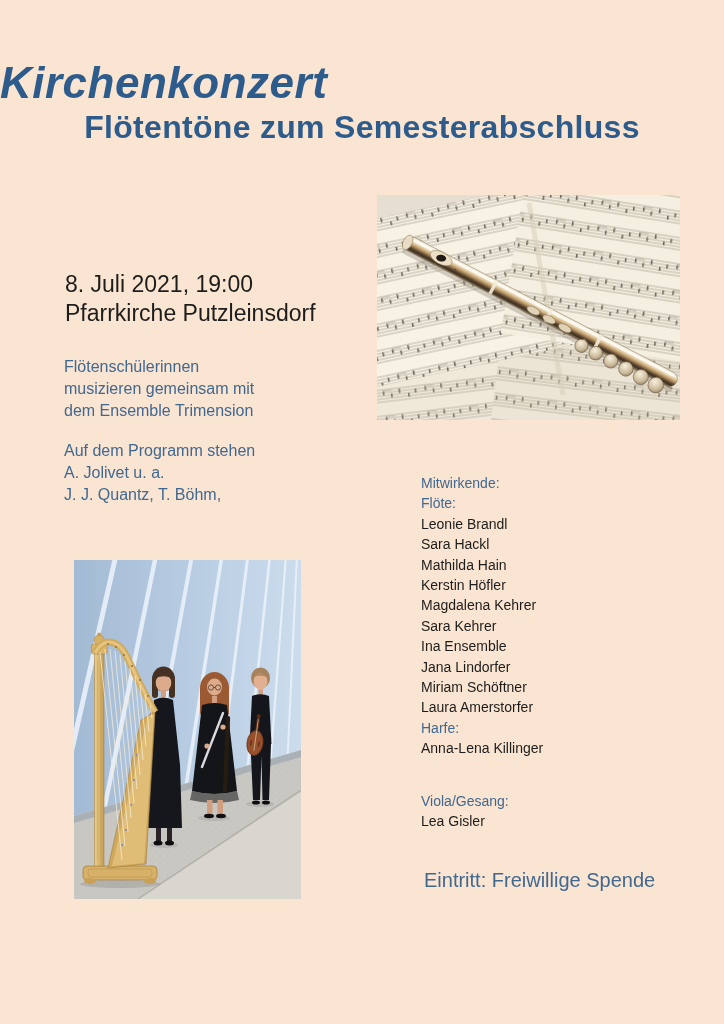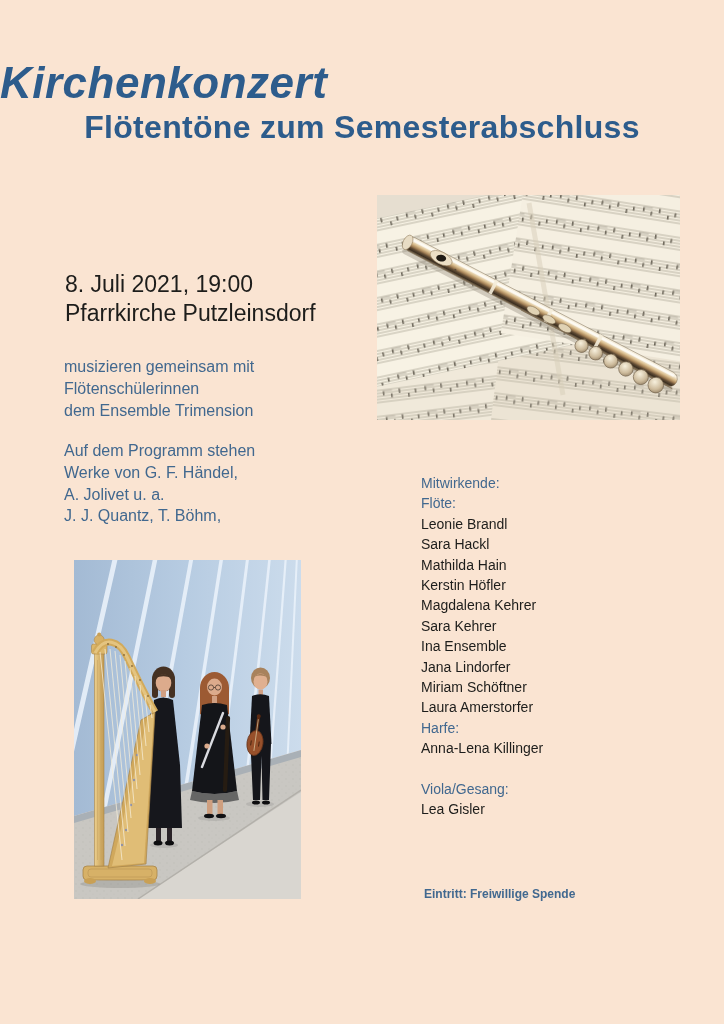--- a/index.html
+++ b/index.html
@@ -33,52 +33,51 @@
   }
   #intro{top:356px;}
   #program{top:440px;}
   .people{
     position:absolute;left:421px;top:473px;
     font-size:14px;line-height:20.4px;
     color:var(--text-black,#1d1d1b);
   }
   .people .label{color:var(--text-blue,#41688f);}
   .people .gap-harfe{}
-  .people .gap-viola{margin-top:20px;}
+  .people .gap-viola{margin-top:32px;}
   .admission{
-    position:absolute;left:424px;top:887px;
-    font-size:12px;color:var(--text-blue,#41688f);font-weight:bold;
+    position:absolute;left:424px;top:869px;
+    font-size:20px;color:var(--text-blue,#41688f);
   }
   .photo{position:absolute;overflow:hidden;}
   #flute-photo{left:377px;top:195px;width:303px;height:225px;}
   #ensemble-photo{left:74px;top:560px;width:227px;height:339px;}
   .photo svg{display:block;}
 </style>
 </head>
 <body>
 
 <div class="page">
 
   <div class="title">Kirchenkonzert</div>
   <div class="subtitle">Flötentöne zum Semesterabschluss</div>
 
   <div class="event">
     <div>8. Juli 2021, 19:00</div>
     <div>Pfarrkirche Putzleinsdorf</div>
   </div>
 
   <div class="lead" id="intro">
+    <div>Flötenschülerinnen</div>
     <div>musizieren gemeinsam mit</div>
-    <div>Flötenschülerinnen</div>
     <div>dem Ensemble Trimension</div>
   </div>
 
   <div class="lead" id="program">
     <div>Auf dem Programm stehen</div>
-    <div>Werke von G. F. Händel,</div>
     <div>A. Jolivet u. a.</div>
     <div>J. J. Quantz, T. Böhm,</div>
   </div>
 
   <div class="people">
     <div class="label">Mitwirkende:</div>
     <div class="label">Flöte:</div>
     <div>Leonie Brandl</div>
     <div>Sara Hackl</div>
     <div>Mathilda Hain</div>

